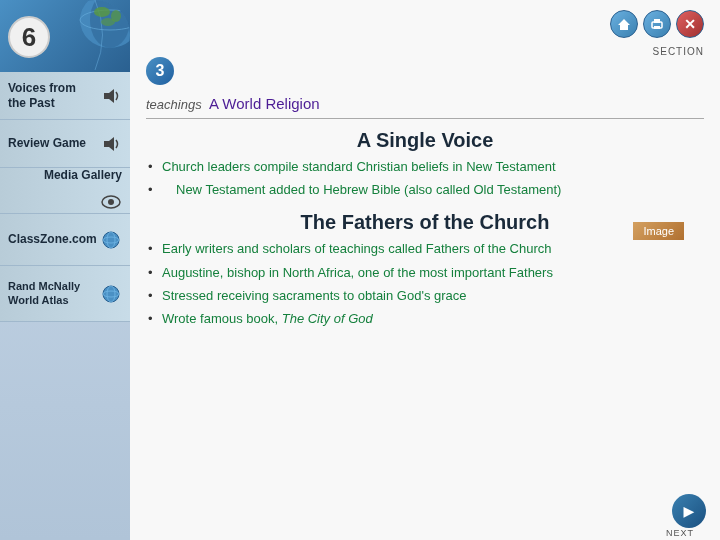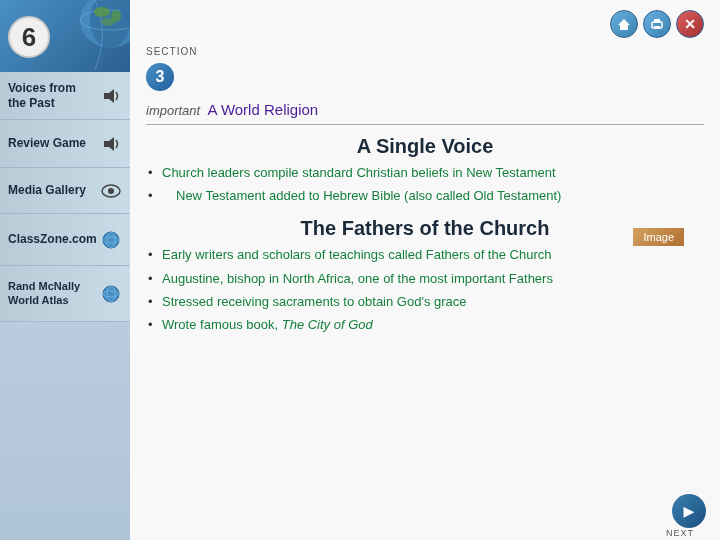--- a/index.html
+++ b/index.html
@@ -120,21 +120,22 @@
       display: flex;
       justify-content: flex-end;
       margin-bottom: 4px;
     }
 
     .section-label {
       font-size: 10px;
       color: #555;
       letter-spacing: 1px;
       text-transform: uppercase;
-      margin-bottom: 6px;
+      margin-bottom: 0;
+      text-align: right;
     }
 
     .section-badge {
       width: 28px;
       height: 28px;
       border-radius: 50%;
       background: linear-gradient(135deg, #4a90c4, #2060a0);
       color: white;
       font-size: 16px;
       font-weight: bold;
@@ -238,27 +239,28 @@
       bottom: 2px;
       right: 26px;
       font-size: 9px;
       color: #555;
       letter-spacing: 1px;
     }
 
     
     .media-item {
       display: flex;
-      align-items: center;
+      align-items: flex-end;
       justify-content: space-between;
       padding: 0 8px;
       height: 46px;
       cursor: pointer;
       border-bottom: 1px solid #a0b8cc;
       background: linear-gradient(to right, #b8ccd8, #c8dce8);
+      flex-direction: column;
     }
 
     
     .globe-visual {
       position: absolute;
       top: 0;
       right: 0;
       width: 70px;
       height: 70px;
       border-radius: 50% 50% 50% 0;
@@ -360,21 +362,21 @@
       <div class="top-btn" style="background:linear-gradient(135deg,#e06060,#a03030);">
         <span style="color:white;font-size:14px;font-weight:bold;">✕</span>
       </div>
     </div>
   </div>
 
   <div class="section-label">SECTION</div>
   <div class="section-badge">3</div>
 
   <div class="continued-title">
-    <span class="continued-label">important</span>
+    <span class="continued-label">teachings</span>
     <span class="continued-text">A World Religion</span>
   </div>
 
   <div class="section-heading">A Single Voice</div>
   <ul class="bullet-list">
     <li>Church leaders compile standard Christian beliefs in New Testament</li>
     <li class="indent">New Testament added to Hebrew Bible (also called Old Testament)</li>
   </ul>
 
   <div class="section-heading">The Fathers of the Church</div>

